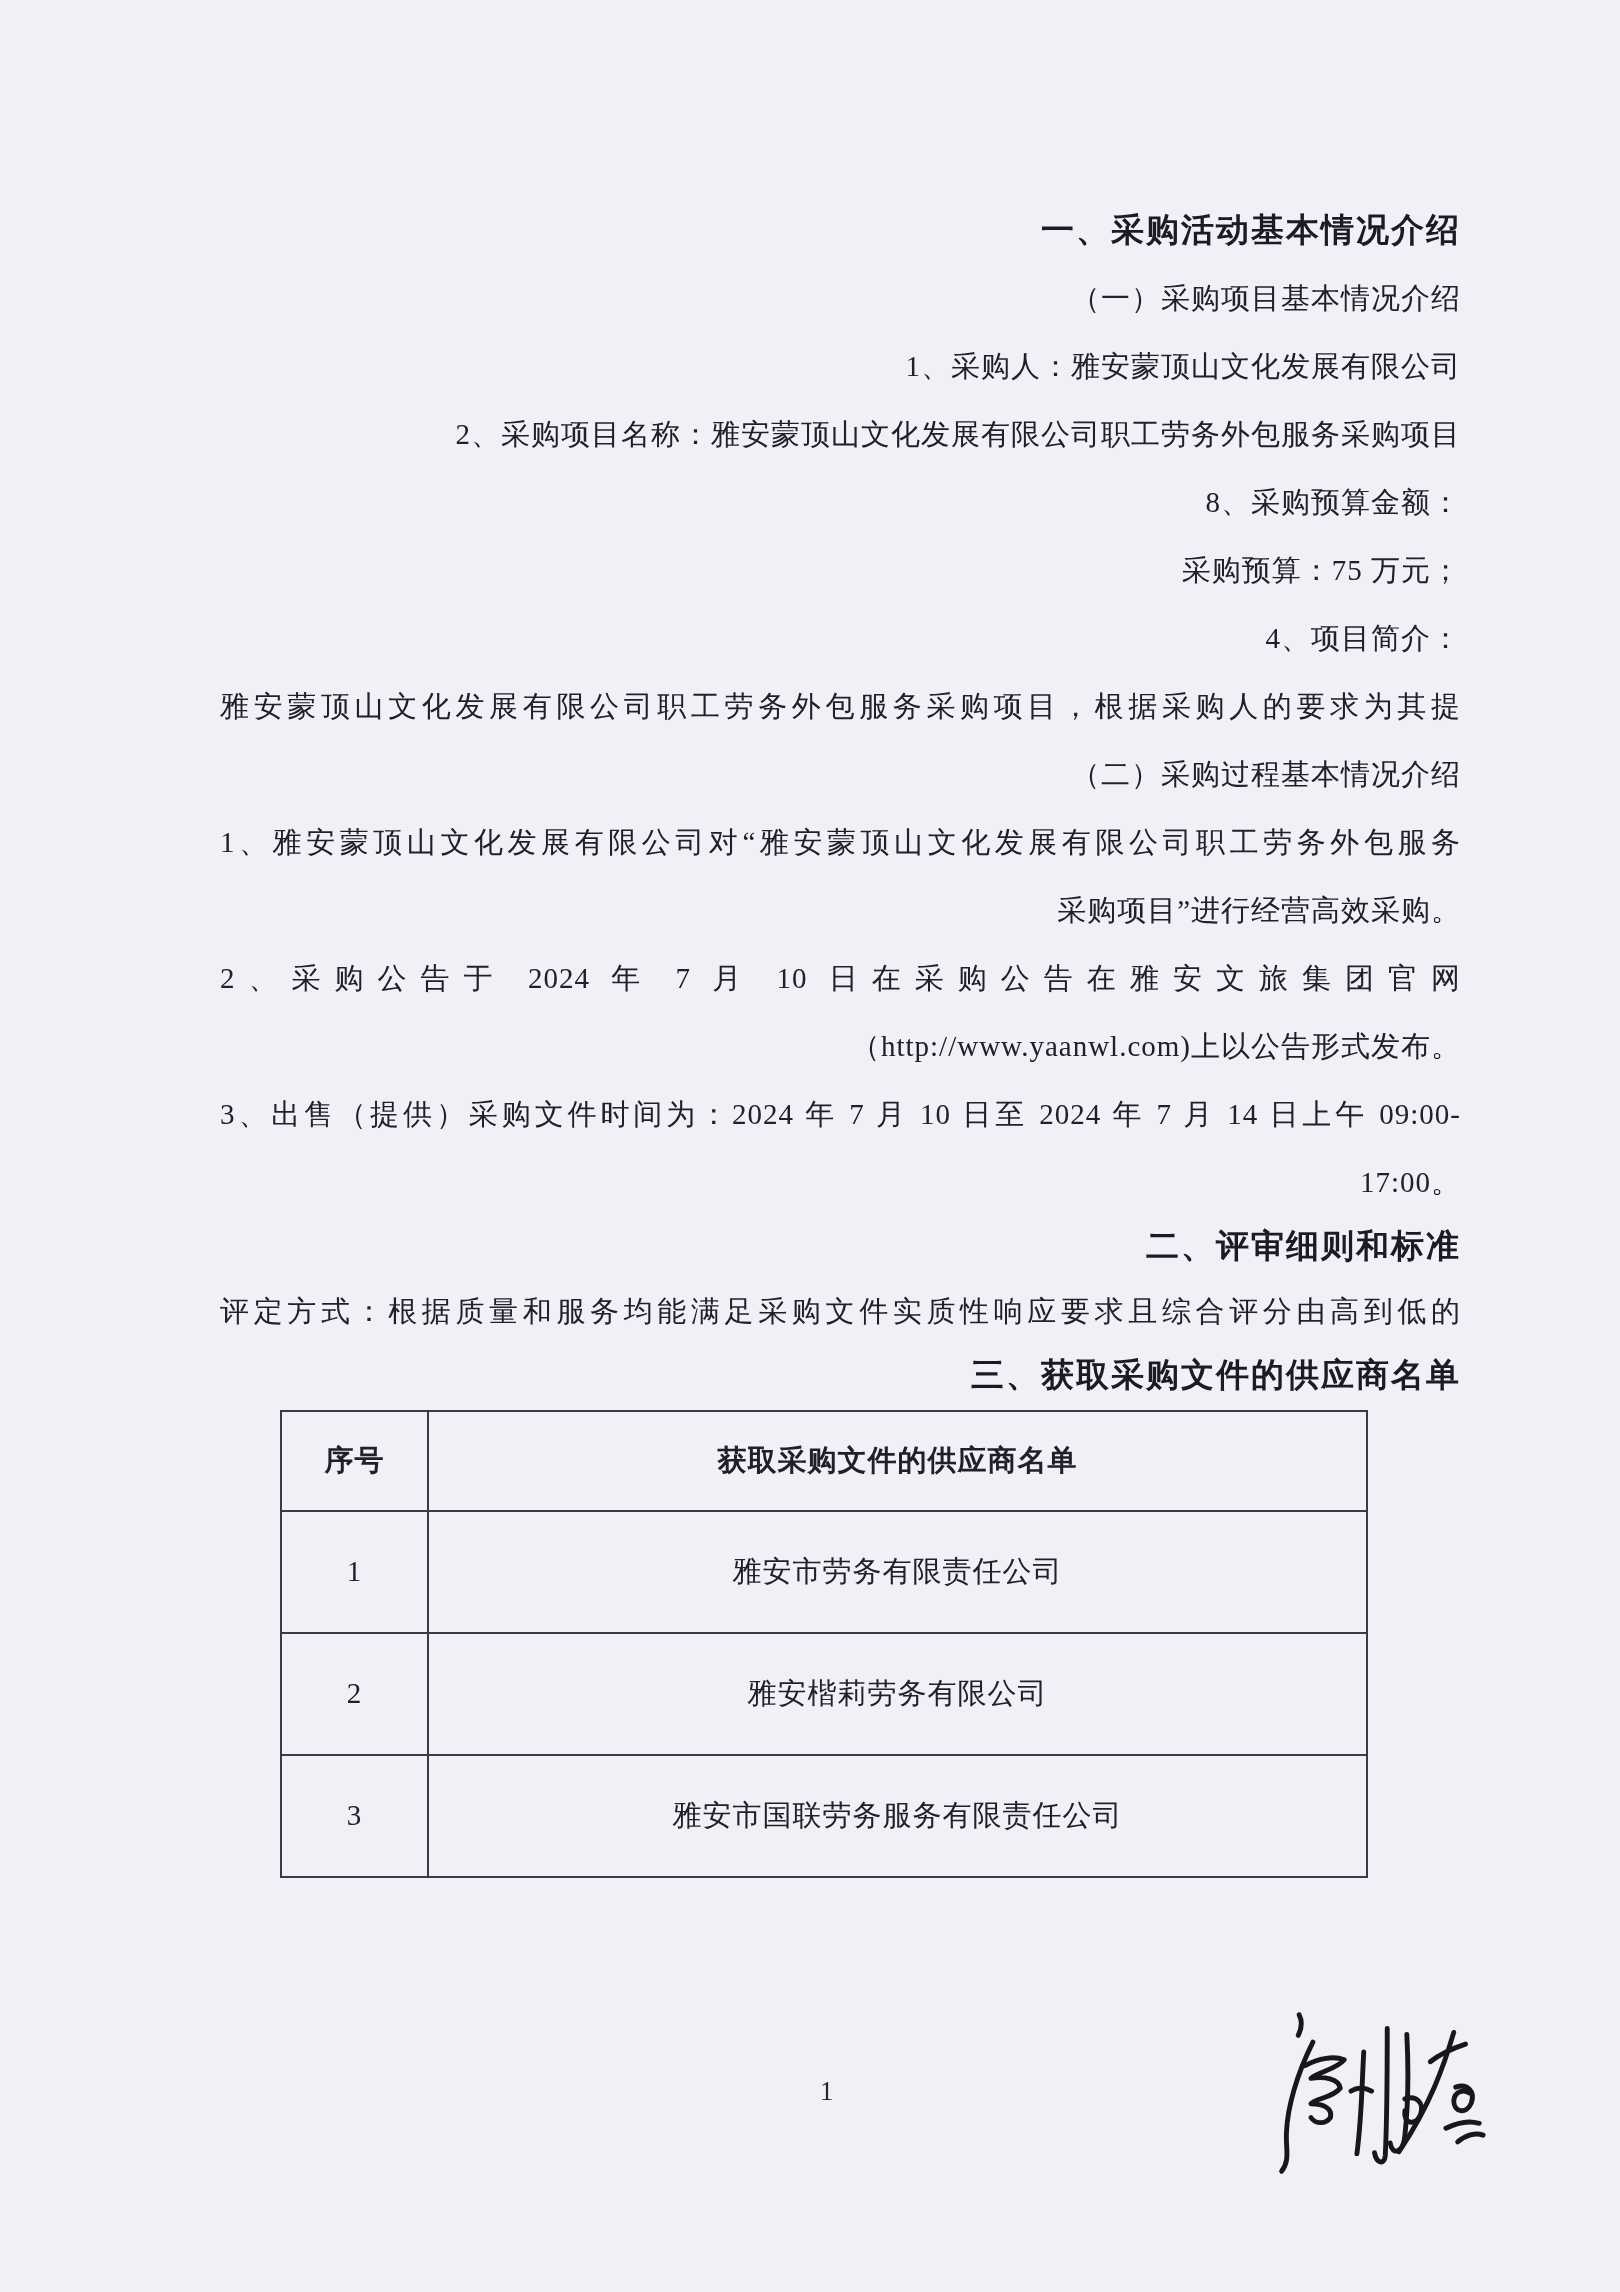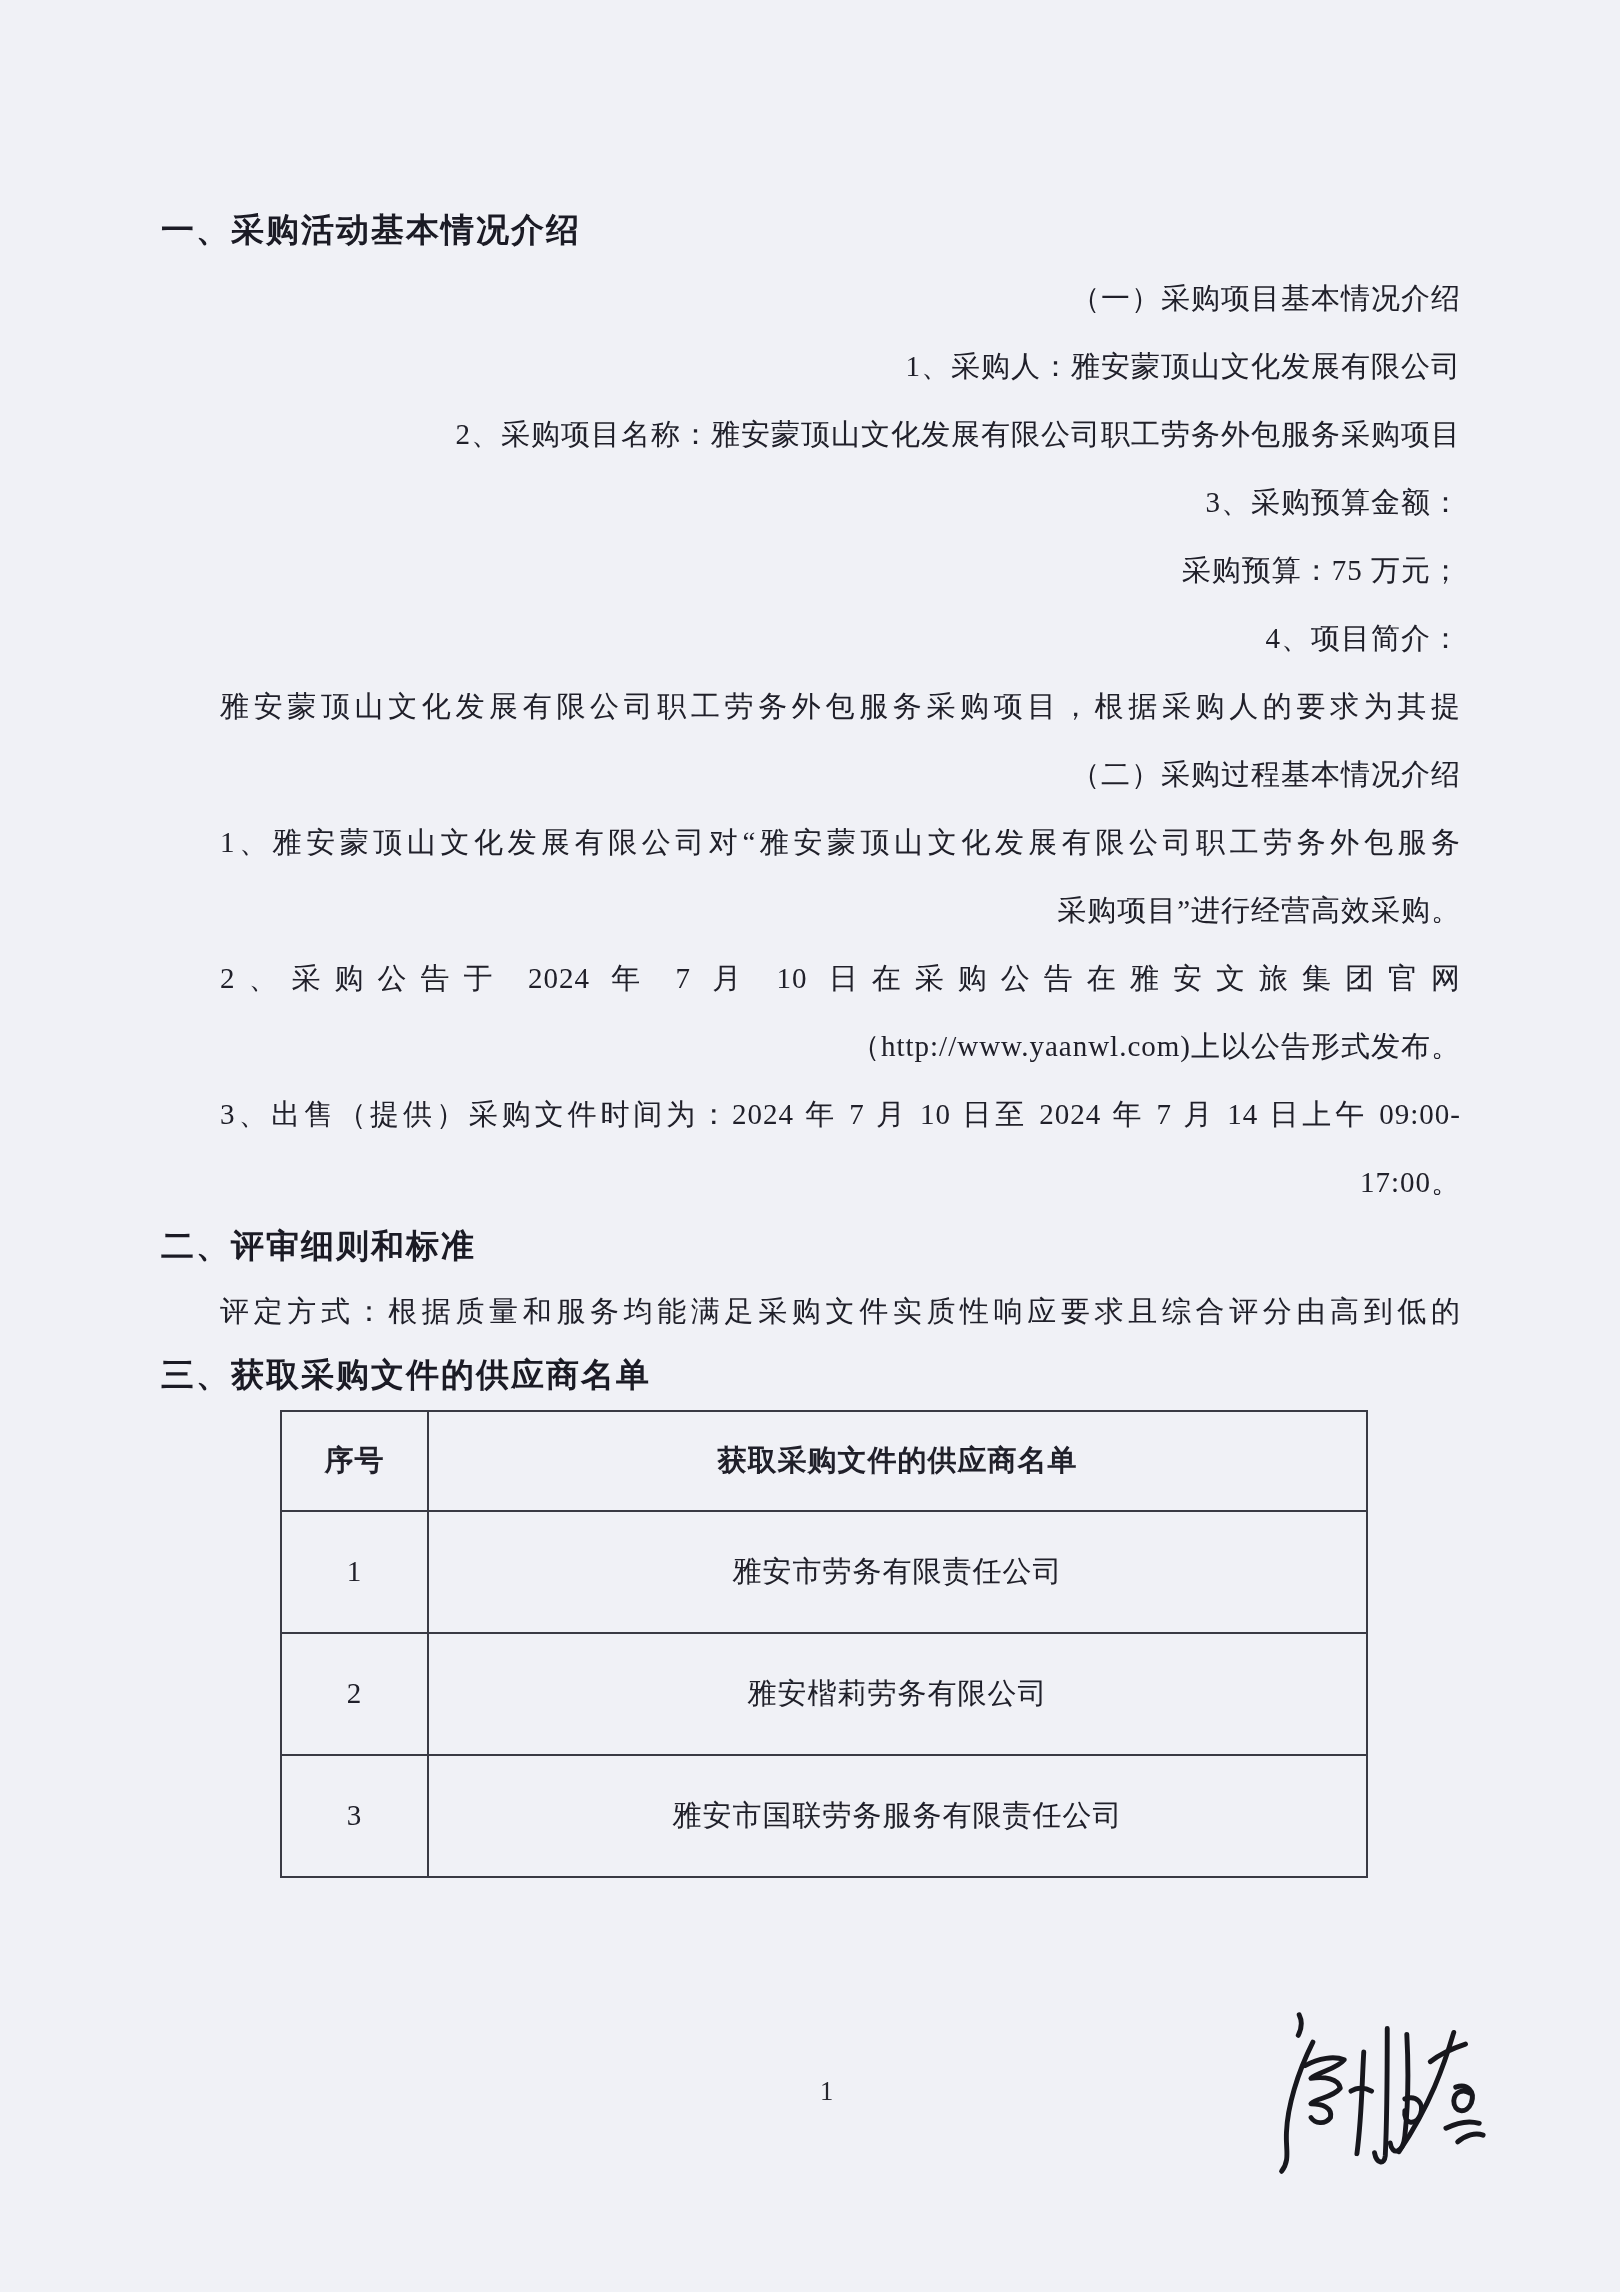--- a/index.html
+++ b/index.html
@@ -7,21 +7,21 @@
     position:relative;
     width:1620px;height:2293px;
     margin:0 auto;
     background:#f0f1f6;
     color:#20202a;
     font-family:"Liberation Serif","DejaVu Serif",serif;
     overflow:hidden;
   }
   .content{position:absolute;left:161px;top:196px;width:1300px;}
   .hd{
-    margin:0;font-size:33px;font-weight:bold;text-align:left;
+    margin:0;font-size:33px;font-weight:bold;text-align:right;
     height:68px;line-height:68px;letter-spacing:2px;color:#1b1b25;
   }
   .hd-mid{height:61px;line-height:61px;}
   .ln{font-size:29px;height:68px;line-height:68px;letter-spacing:1px;text-align:right;}
   .indent{text-indent:59px;}
   .fill{text-align:justify;text-align-last:justify;}
   .supplier-table{
     border-collapse:collapse;table-layout:fixed;
     margin-left:119px;margin-top:3.9px;width:1088px;
     background:transparent;
@@ -44,21 +44,21 @@
 
 <div class="page">
 
   <div class="content">
 
     <h1 class="hd">一、采购活动基本情况介绍</h1>
 
     <div class="ln indent">（一）采购项目基本情况介绍</div>
     <div class="ln indent">1、采购人：雅安蒙顶山文化发展有限公司</div>
     <div class="ln indent">2、采购项目名称：雅安蒙顶山文化发展有限公司职工劳务外包服务采购项目</div>
-    <div class="ln indent">3、采购预算金额：</div>
+    <div class="ln indent">8、采购预算金额：</div>
     <div class="ln">采购预算：75 万元；</div>
     <div class="ln indent">4、项目简介：</div>
     <div class="ln indent fill">雅安蒙顶山文化发展有限公司职工劳务外包服务采购项目，根据采购人的要求为其提</div>
     <div class="ln indent">（二）采购过程基本情况介绍</div>
     <div class="ln indent fill">1、雅安蒙顶山文化发展有限公司对“雅安蒙顶山文化发展有限公司职工劳务外包服务</div>
     <div class="ln">采购项目”进行经营高效采购。</div>
     <div class="ln indent fill">2、采购公告于 2024 年 7 月 10 日在采购公告在雅安文旅集团官网</div>
     <div class="ln">（http://www.yaanwl.com)上以公告形式发布。</div>
     <div class="ln indent fill">3、出售（提供）采购文件时间为：2024 年 7 月 10 日至 2024 年 7 月 14 日上午 09:00-</div>
     <div class="ln">17:00。</div>

